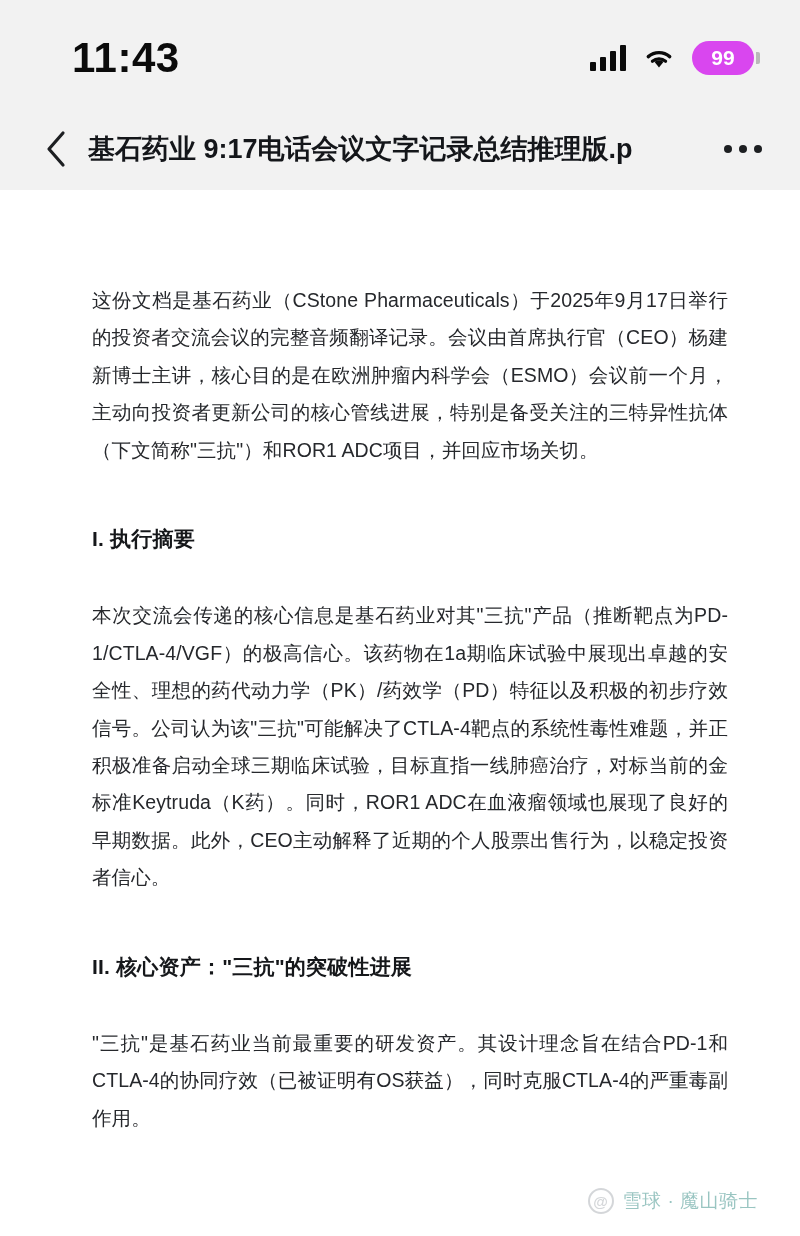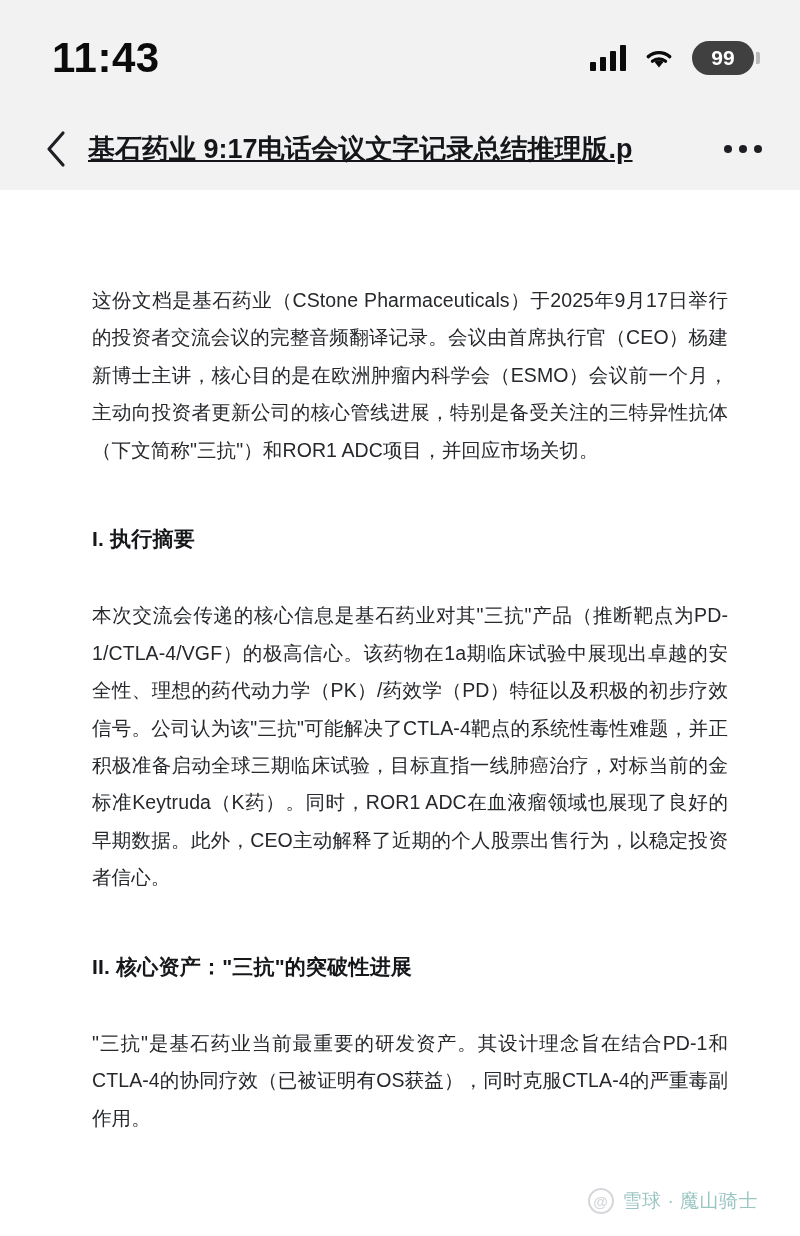--- a/index.html
+++ b/index.html
@@ -20,41 +20,42 @@
     justify-content: space-between;
     padding: 0 46px 0 52px;
     position: relative;
   }
   .status-time {
     font-size: 42px;
     font-weight: bold;
     color: #0b0b0b;
     letter-spacing: 0.5px;
     padding-top: 8px;
+    margin-left: 20px;
   }
   .status-right {
     display: flex;
     align-items: center;
     gap: 16px;
     padding-top: 8px;
   }
   .signal-bars { display: flex; align-items: flex-end; gap: 4px; height: 26px; }
   .signal-bars i { display:block; width: 6px; background: #0b0b0b; border-radius: 1px; }
   .signal-bars i:nth-child(1){ height: 9px; }
   .signal-bars i:nth-child(2){ height: 14px; }
   .signal-bars i:nth-child(3){ height: 20px; }
   .signal-bars i:nth-child(4){ height: 26px; }
 
   .wifi { width: 34px; height: 26px; position: relative; }
   .wifi svg { display:block; }
 
   .battery {
     min-width: 62px;
     height: 34px;
-    background: #404040;
+    background: #d946ef;
     border-radius: 17px;
     color: #ffffff;
     font-size: 21px;
     font-weight: bold;
     display: flex;
     align-items: center;
     justify-content: center;
     padding: 0 10px;
     position: relative;
   }
@@ -88,21 +89,20 @@
     flex: 1 1 auto;
     font-size: 27px;
     font-weight: bold;
     color: #14161a;
     white-space: nowrap;
     overflow: hidden;
     margin-left: 6px;
     margin-right: 10px;
     -webkit-mask-image: linear-gradient(to right, #000 0, #000 88%, rgba(0,0,0,0.12) 100%);
     mask-image: linear-gradient(to right, #000 0, #000 88%, rgba(0,0,0,0.12) 100%);
-    text-decoration: underline;
   }
   .nav-more {
     flex: 0 0 auto;
     display: flex;
     align-items: center;
     gap: 7px;
     padding: 10px 4px;
   }
   .nav-more span {
     width: 8px; height: 8px; border-radius: 50%;

